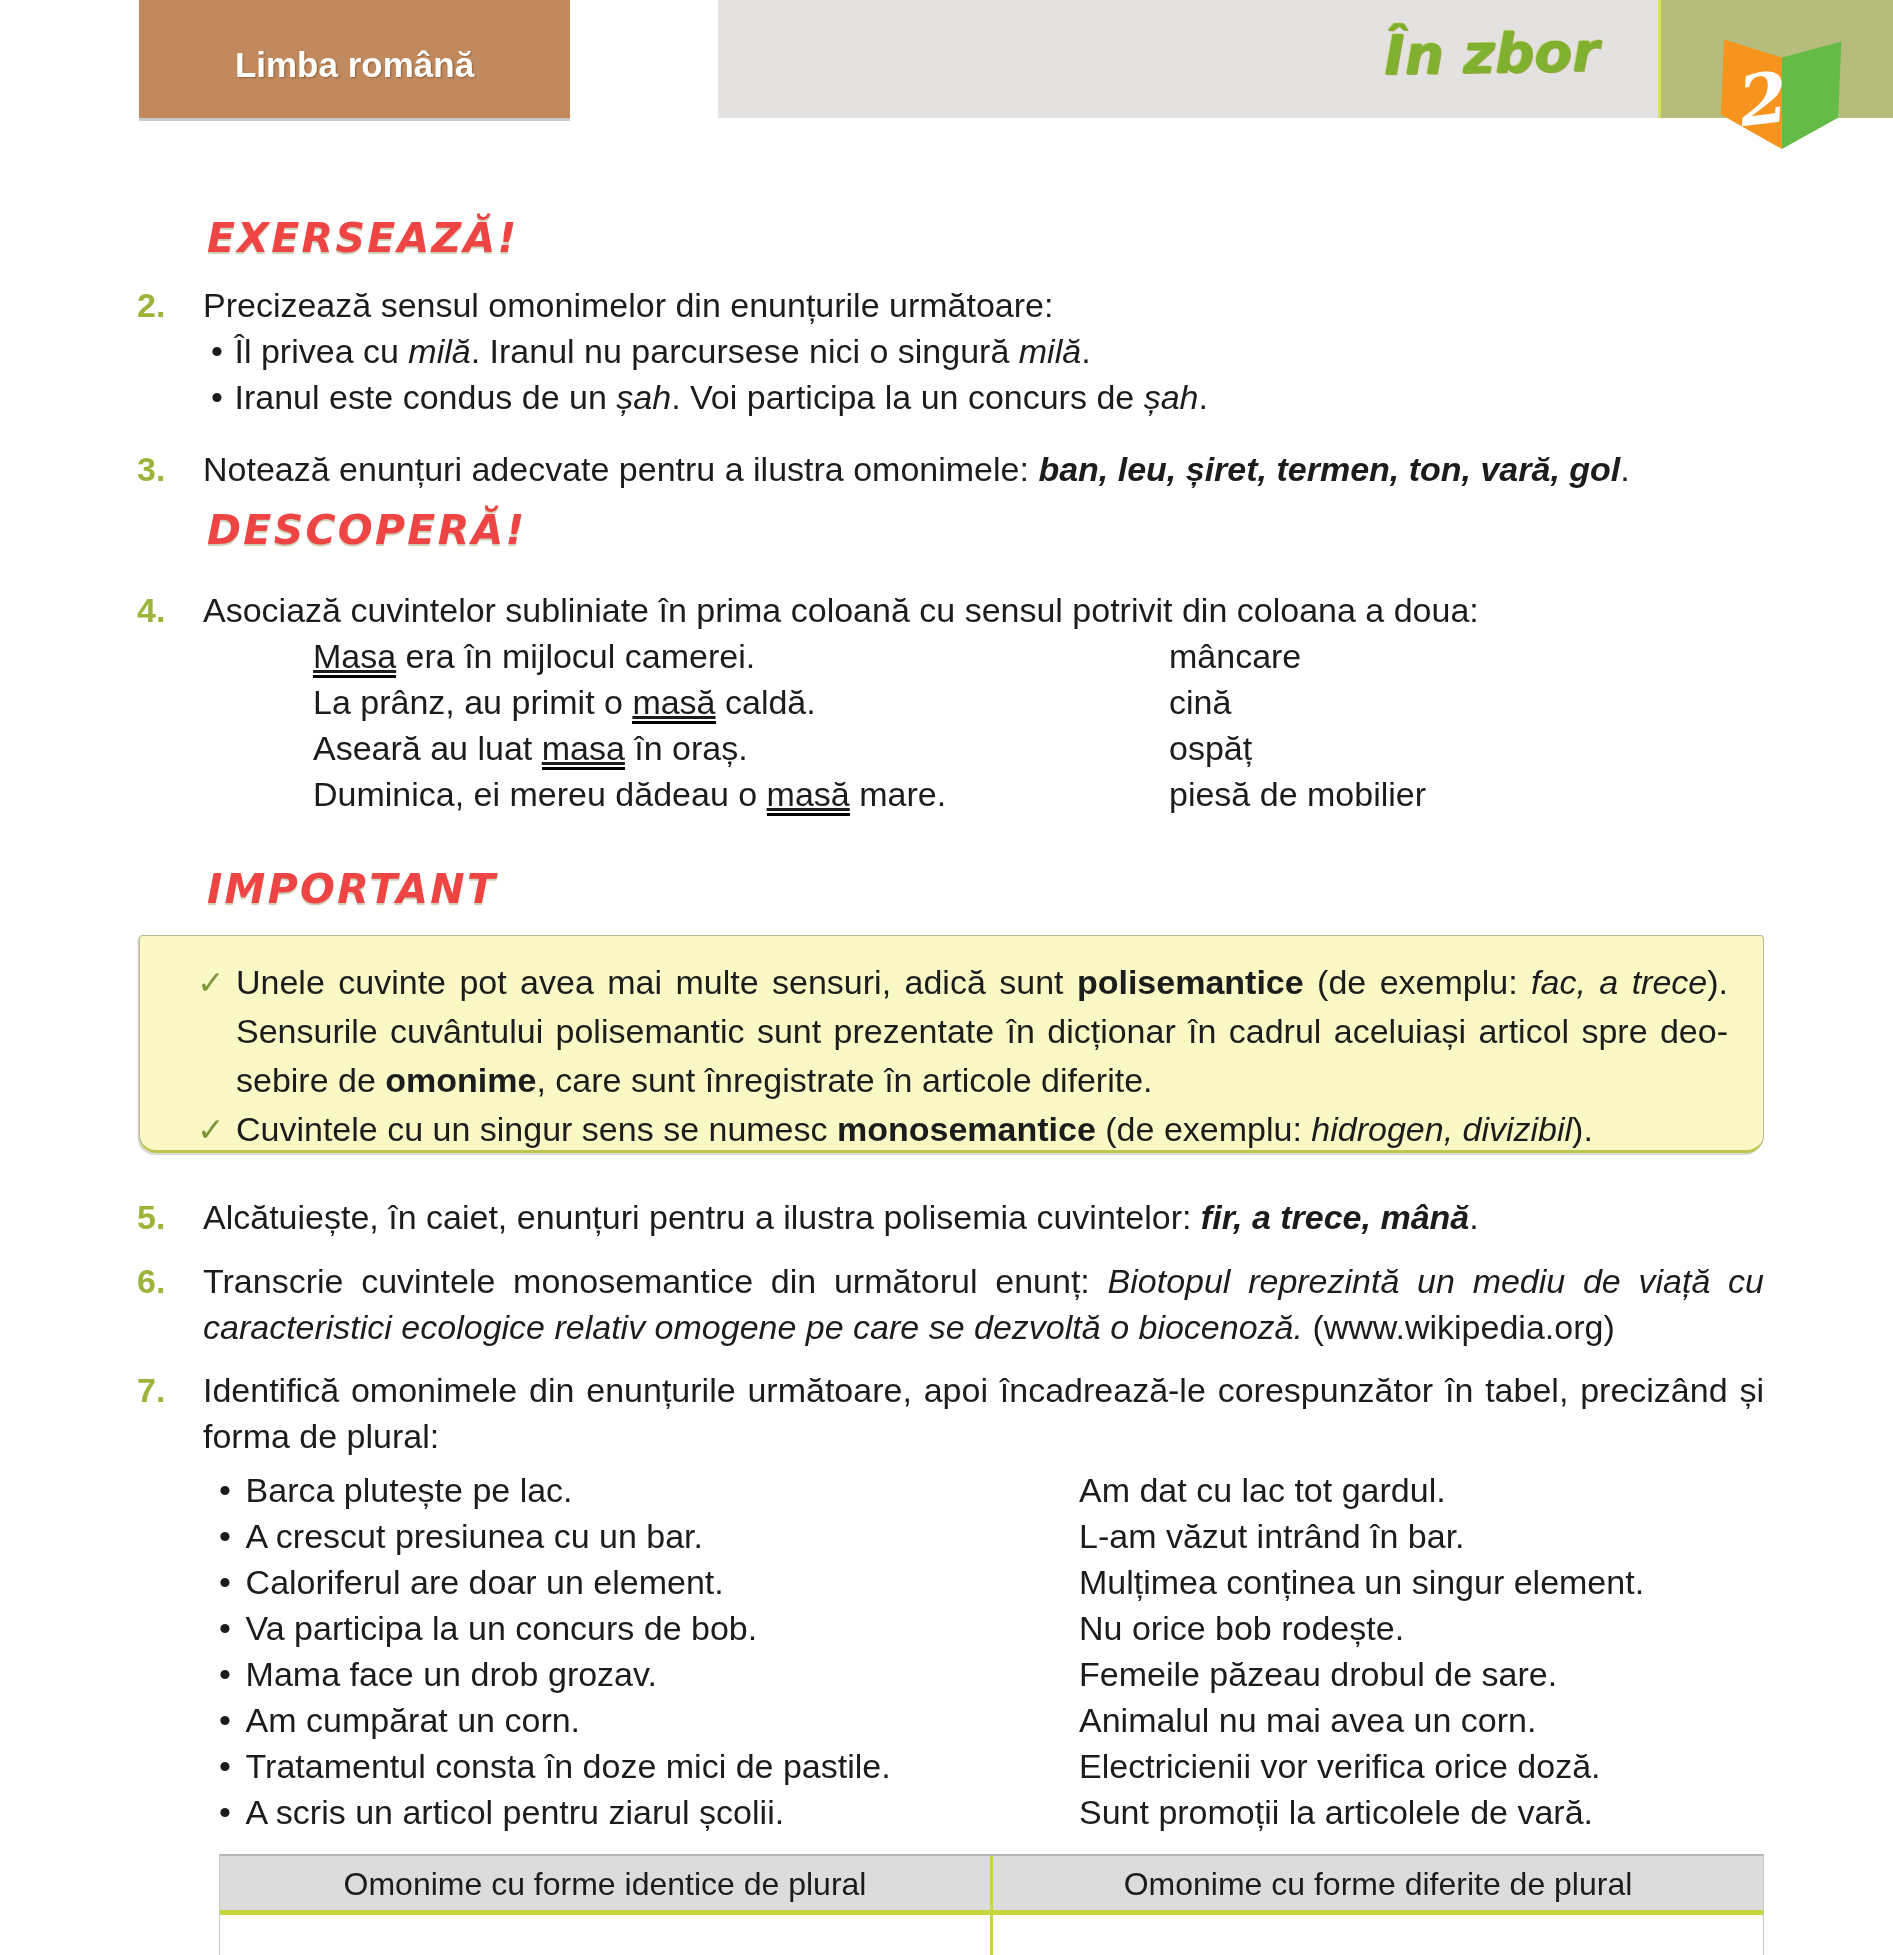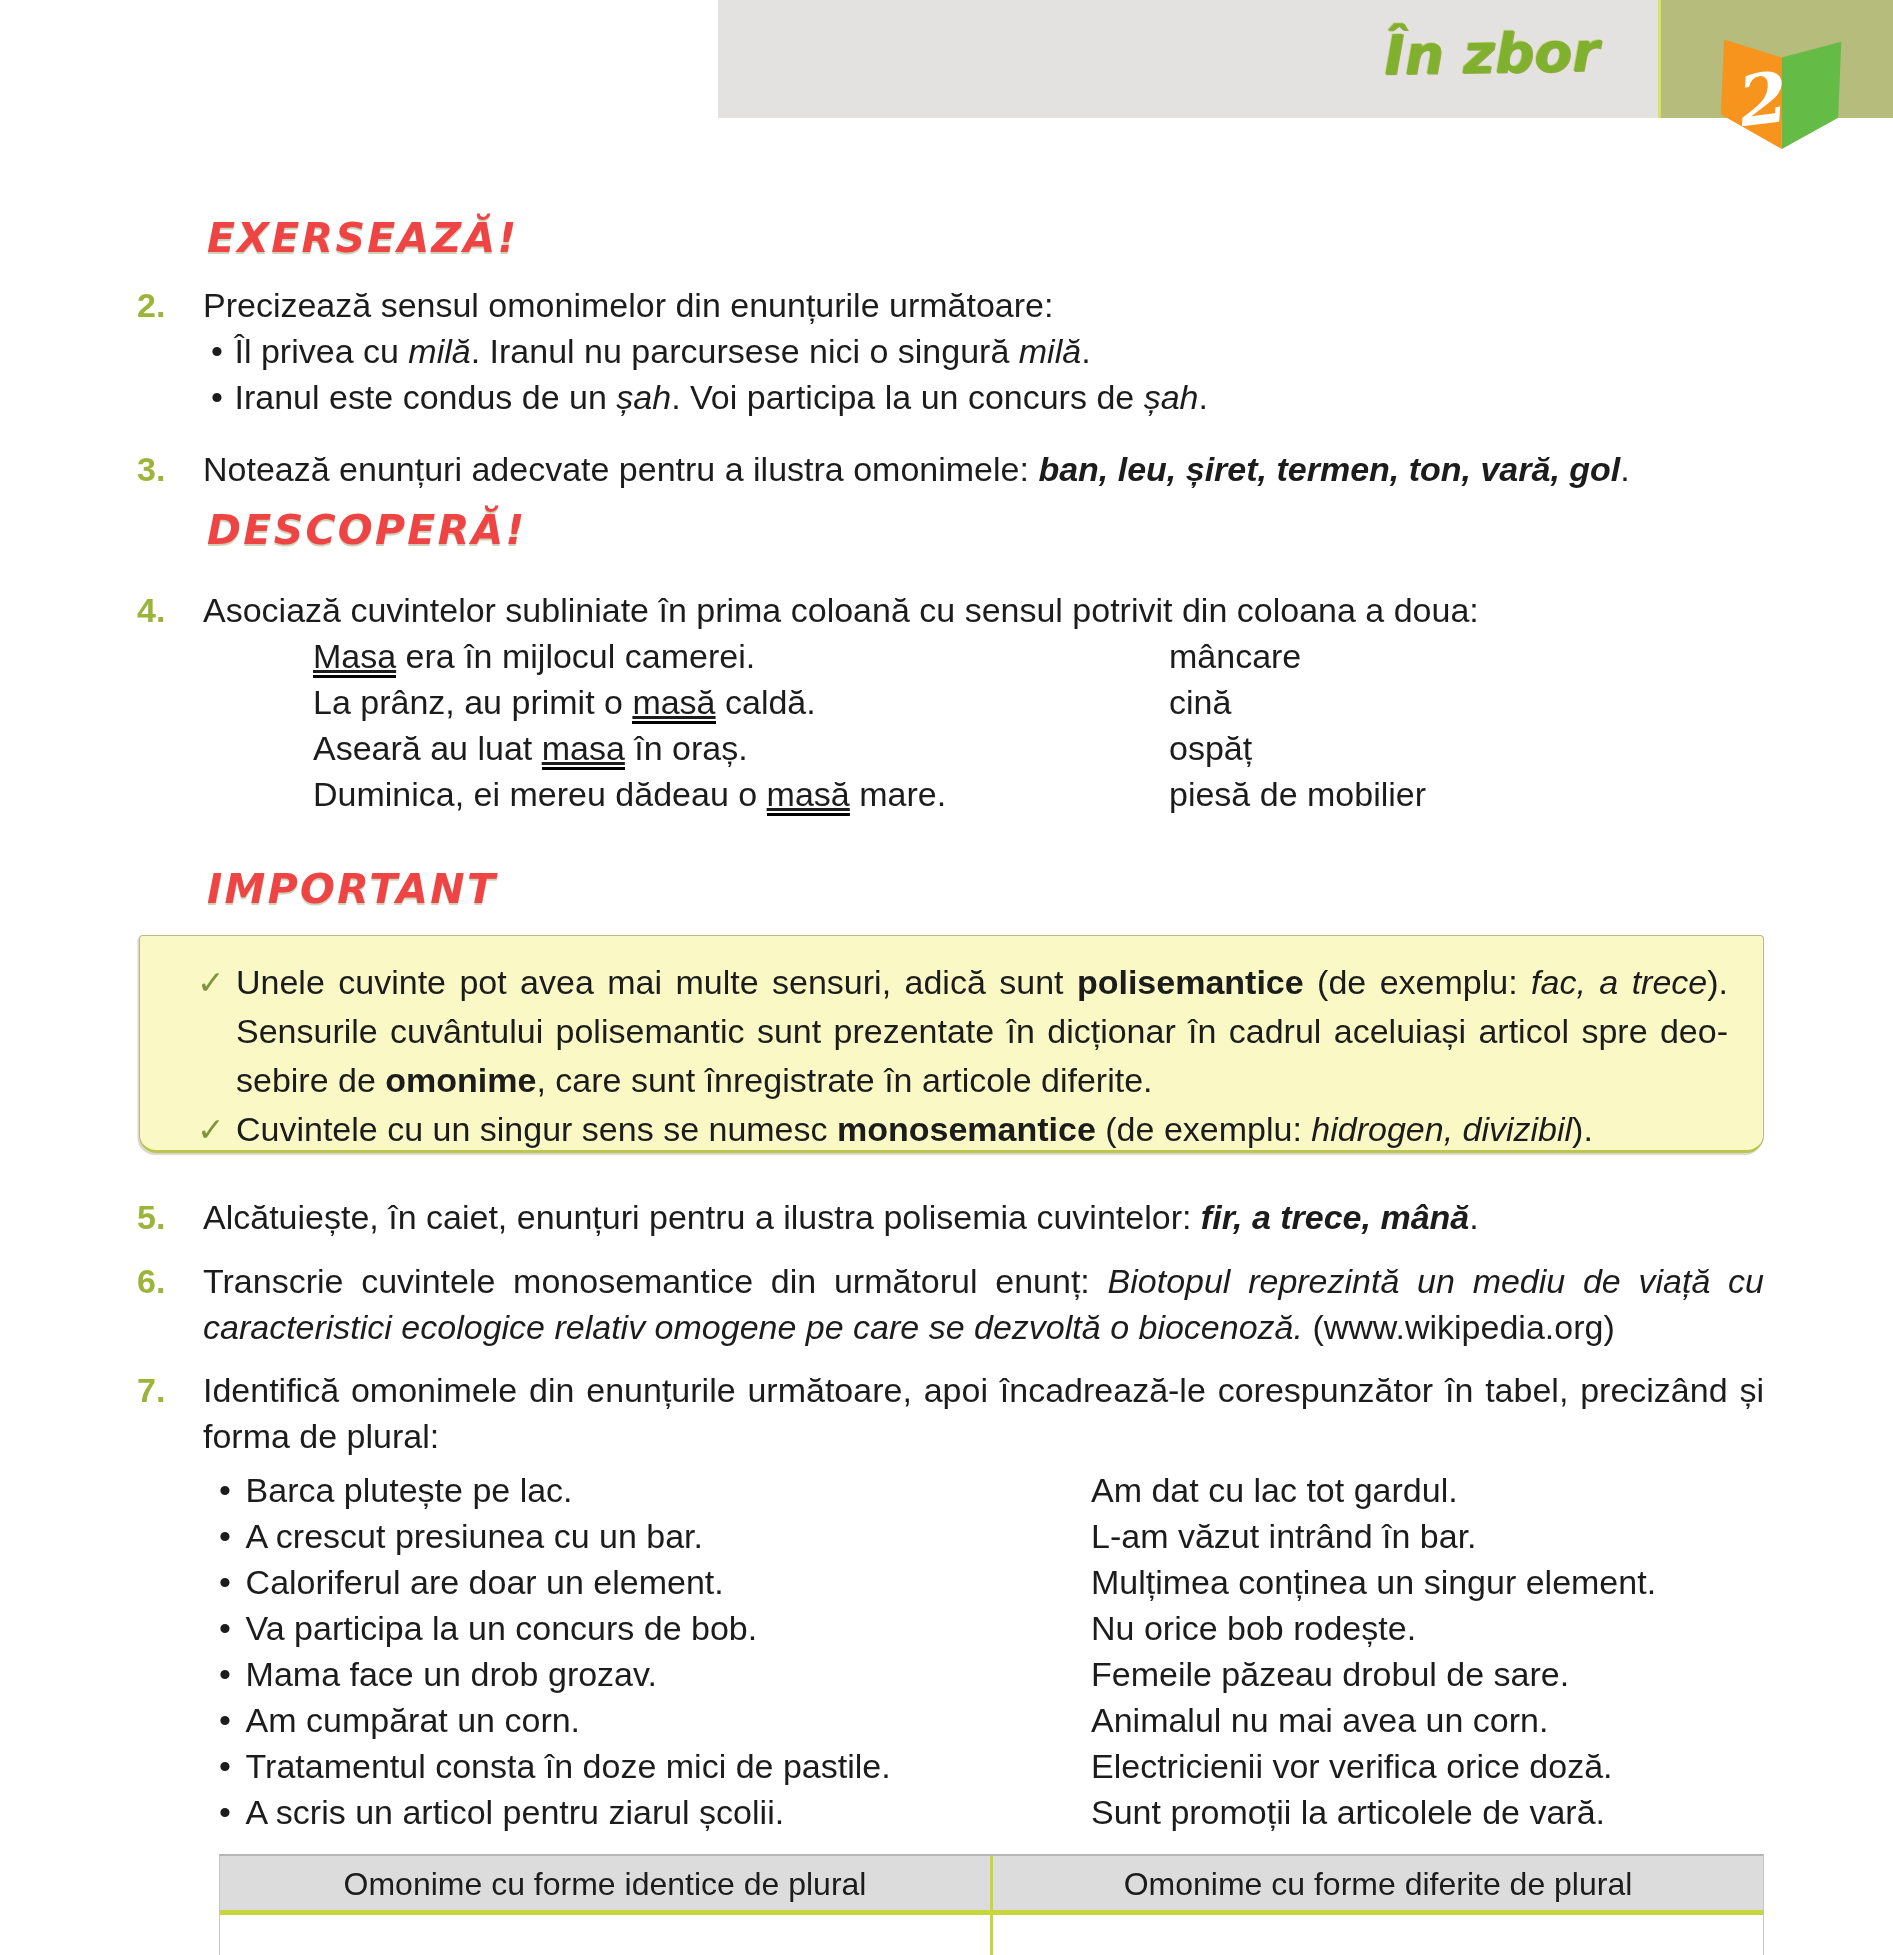--- a/index.html
+++ b/index.html
@@ -35,21 +35,21 @@
   .bl{display:flex;margin-left:74px;}
   .blt{flex:0 0 23.5px;}
   .blt7{flex:0 0 26.6px;}
 
   .pair{display:flex;margin-left:176px;}
   .pair-l{flex:0 0 856px;}
   .pair-r{flex:1;}
 
   .row7{display:flex;margin-left:82px;}
   .c-l{flex:0 0 860px;display:flex;}
-  .c-r{flex:1;margin-left:12px;}
+  .c-r{flex:1;}
 
   .b{font-weight:bold;}
   .i{font-style:italic;}
   .u{border-bottom:3.5px solid #000;text-decoration:underline;}
 
   
   .imp-box{position:absolute;left:139px;top:935px;width:1625px;height:218px;box-sizing:border-box;
         background:#faf8c5;border:1.2px solid #b9b98f;border-bottom:3.9px solid #bcc64e;
         border-radius:3.9px 3.9px 17.6px 17.6px;padding:21.5px 35px 0 57px;line-height:49px;
         box-shadow:-1.6px 2px 0 rgba(150,150,130,.35);}
@@ -65,20 +65,23 @@
   .th + .th{border-left:3.1px solid #c7d63c;}
   .tbody{display:flex;height:46px;background:#ffffff;}
   .td{flex:1 1 50%;}
   .td + .td{border-left:3.1px solid #c7d63c;}
 </style>
 </head>
 <body>
 
 <div class="page">
 
+  <div class="subject-box">
+    <span>Limba română</span>
+  </div>
   <div class="gray-band"></div>
   <div class="book-title">În zbor</div>
   <div class="olive-block"></div>
   <svg class="book-icon" viewBox="0 0 330 312" style="font-size:88px">
     <polygon points="18,14 166,60 166,294 10,206" fill="#f7941e"></polygon>
     <polygon points="166,60 318,20 310,214 166,294" fill="#64bc46"></polygon>
     <text x="58" y="232" transform="rotate(-7 95 180)" font-family="DejaVu Serif, serif" font-size="178" font-weight="bold" font-style="italic" fill="#ffffff">2</text>
   </svg>
 
   <div class="h-green" style="top:214px">EXERSEAZĂ!</div>

